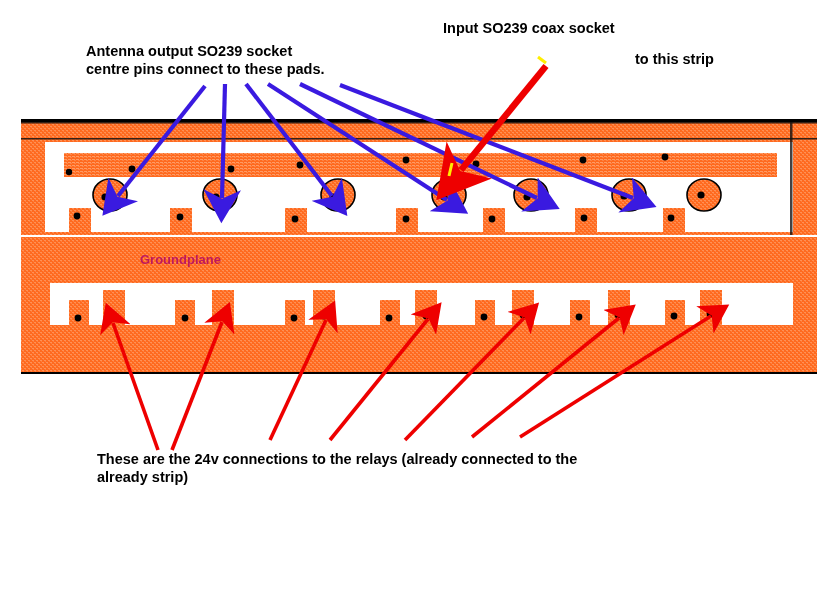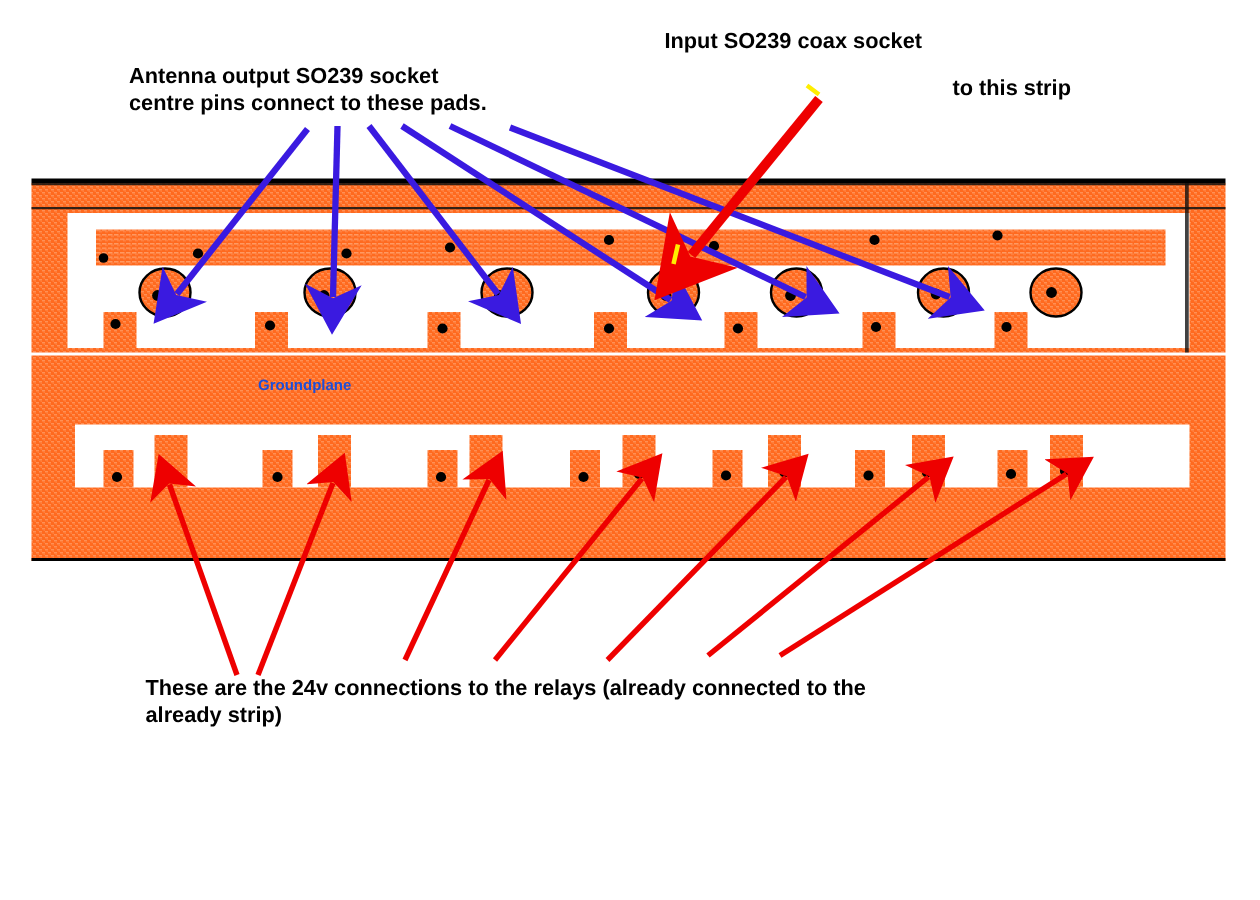--- a/index.html
+++ b/index.html
@@ -25,23 +25,22 @@
     letter-spacing:0px;
   }
   #anno-antenna{left:86px;top:42px;}
   #anno-input{left:443px;top:19px;}
   #anno-input-tail{left:597px;top:50px;font-size:14.5px;margin-left:38px;}
   #anno-relays{left:97px;top:450px;}
 
   #label-groundplane{
     position:absolute;left:140px;top:252px;
     font-family:"Liberation Sans", sans-serif;
-    font-weight:bold;font-size:10px;color:#1d4ed8;
+    font-weight:bold;font-size:13px;color:#be185d;
     white-space:pre;
-    margin-left:32px;
   }
 </style>
 </head>
 <body>
 
 <div id="stage">
 
   <svg id="svg-root" viewBox="0 0 840 600">
     <defs>
 

